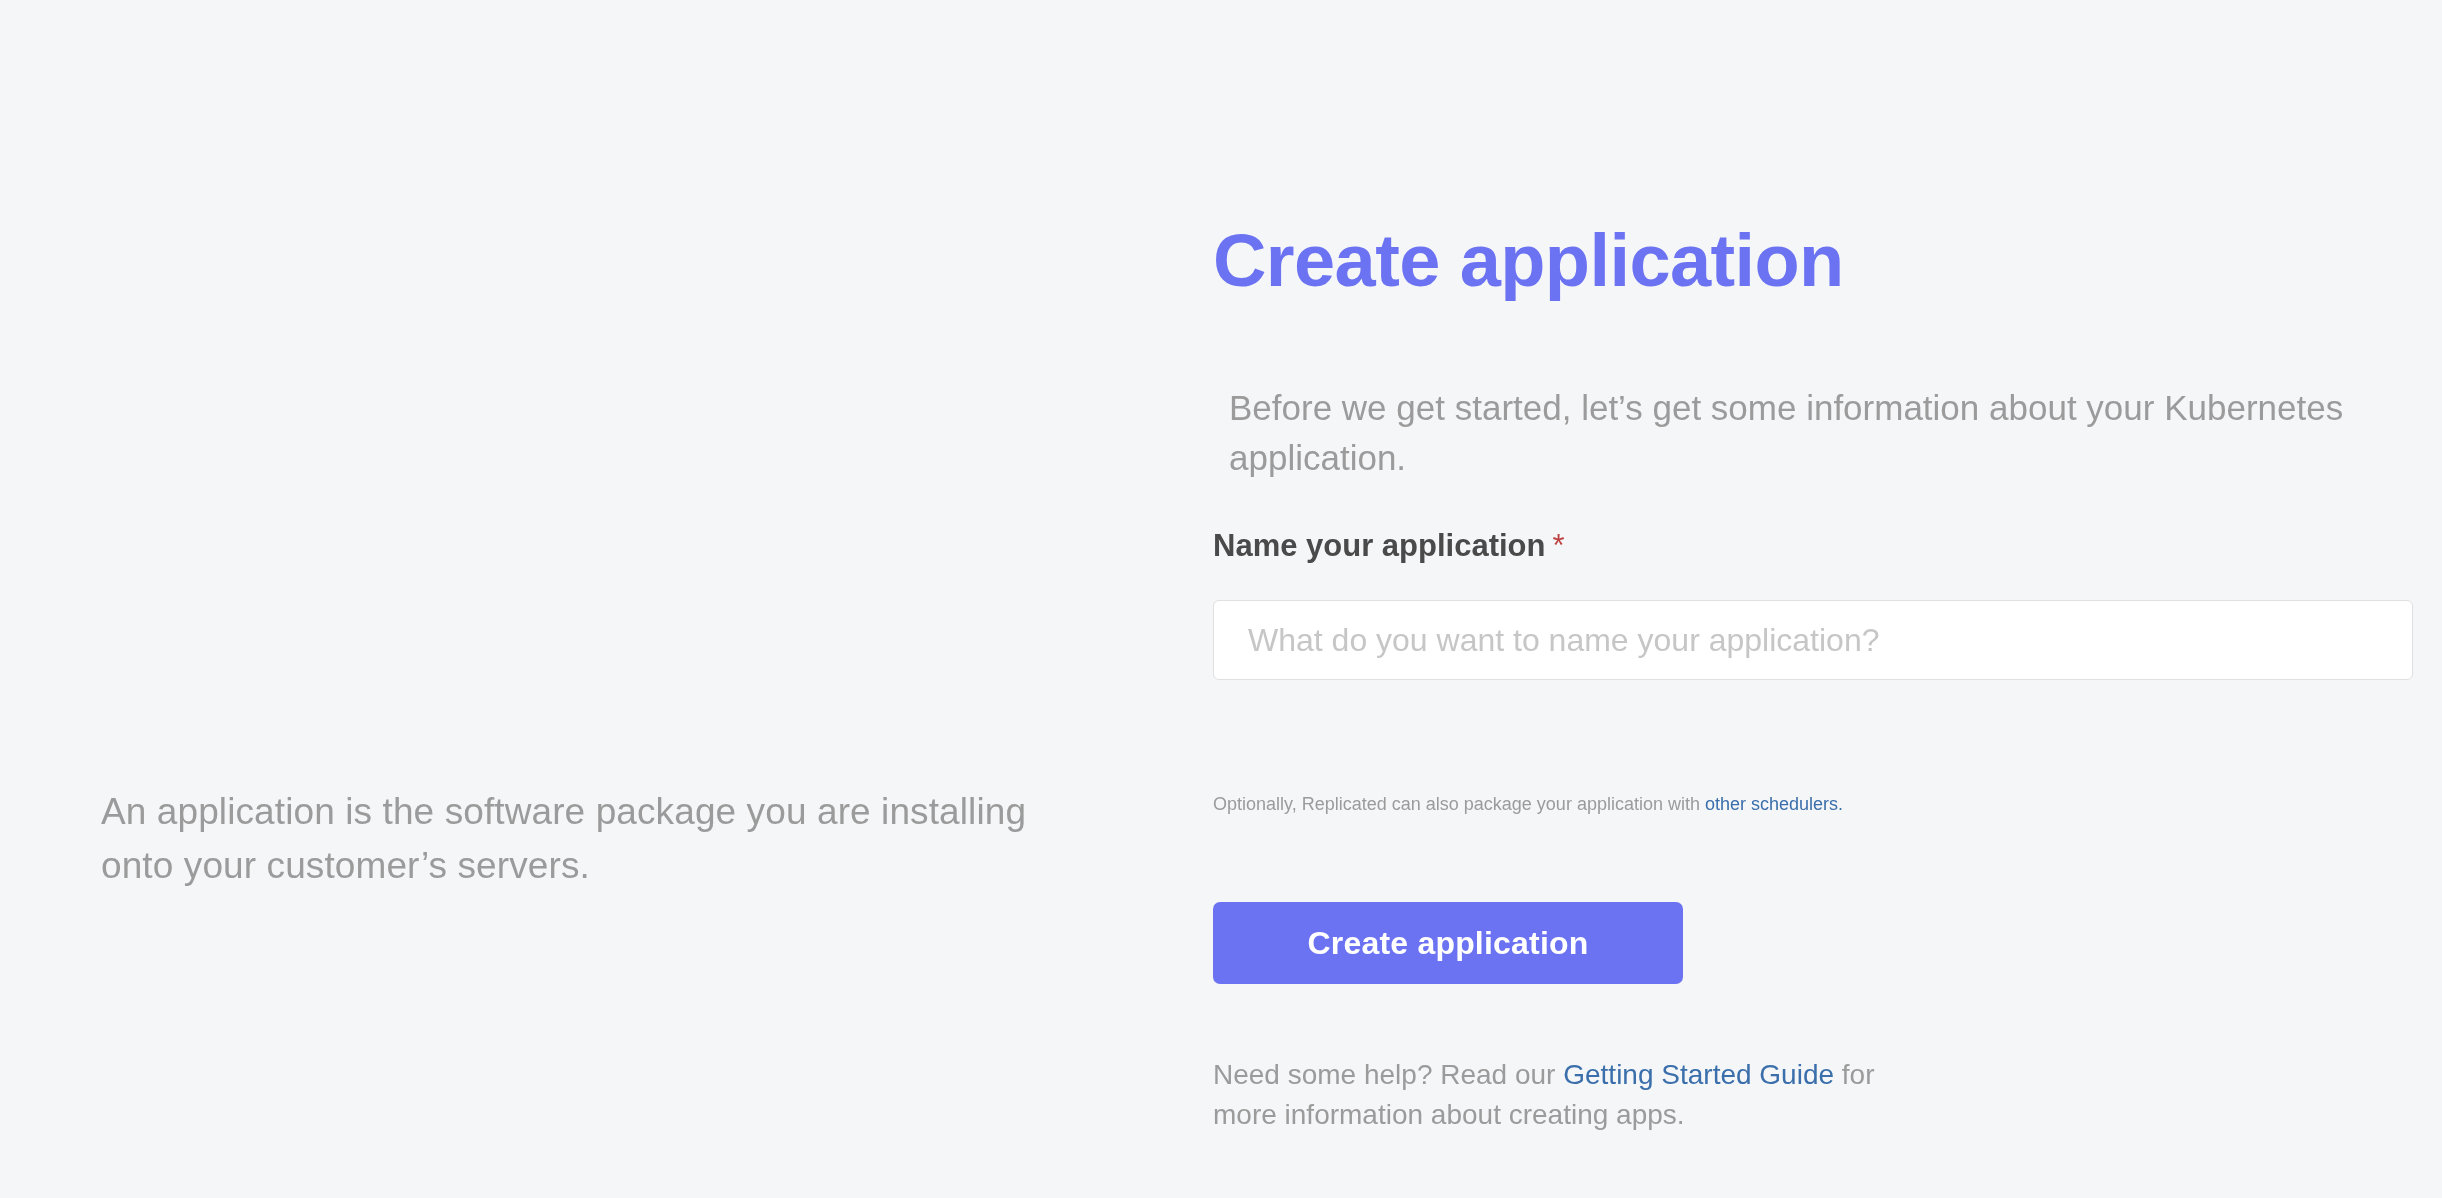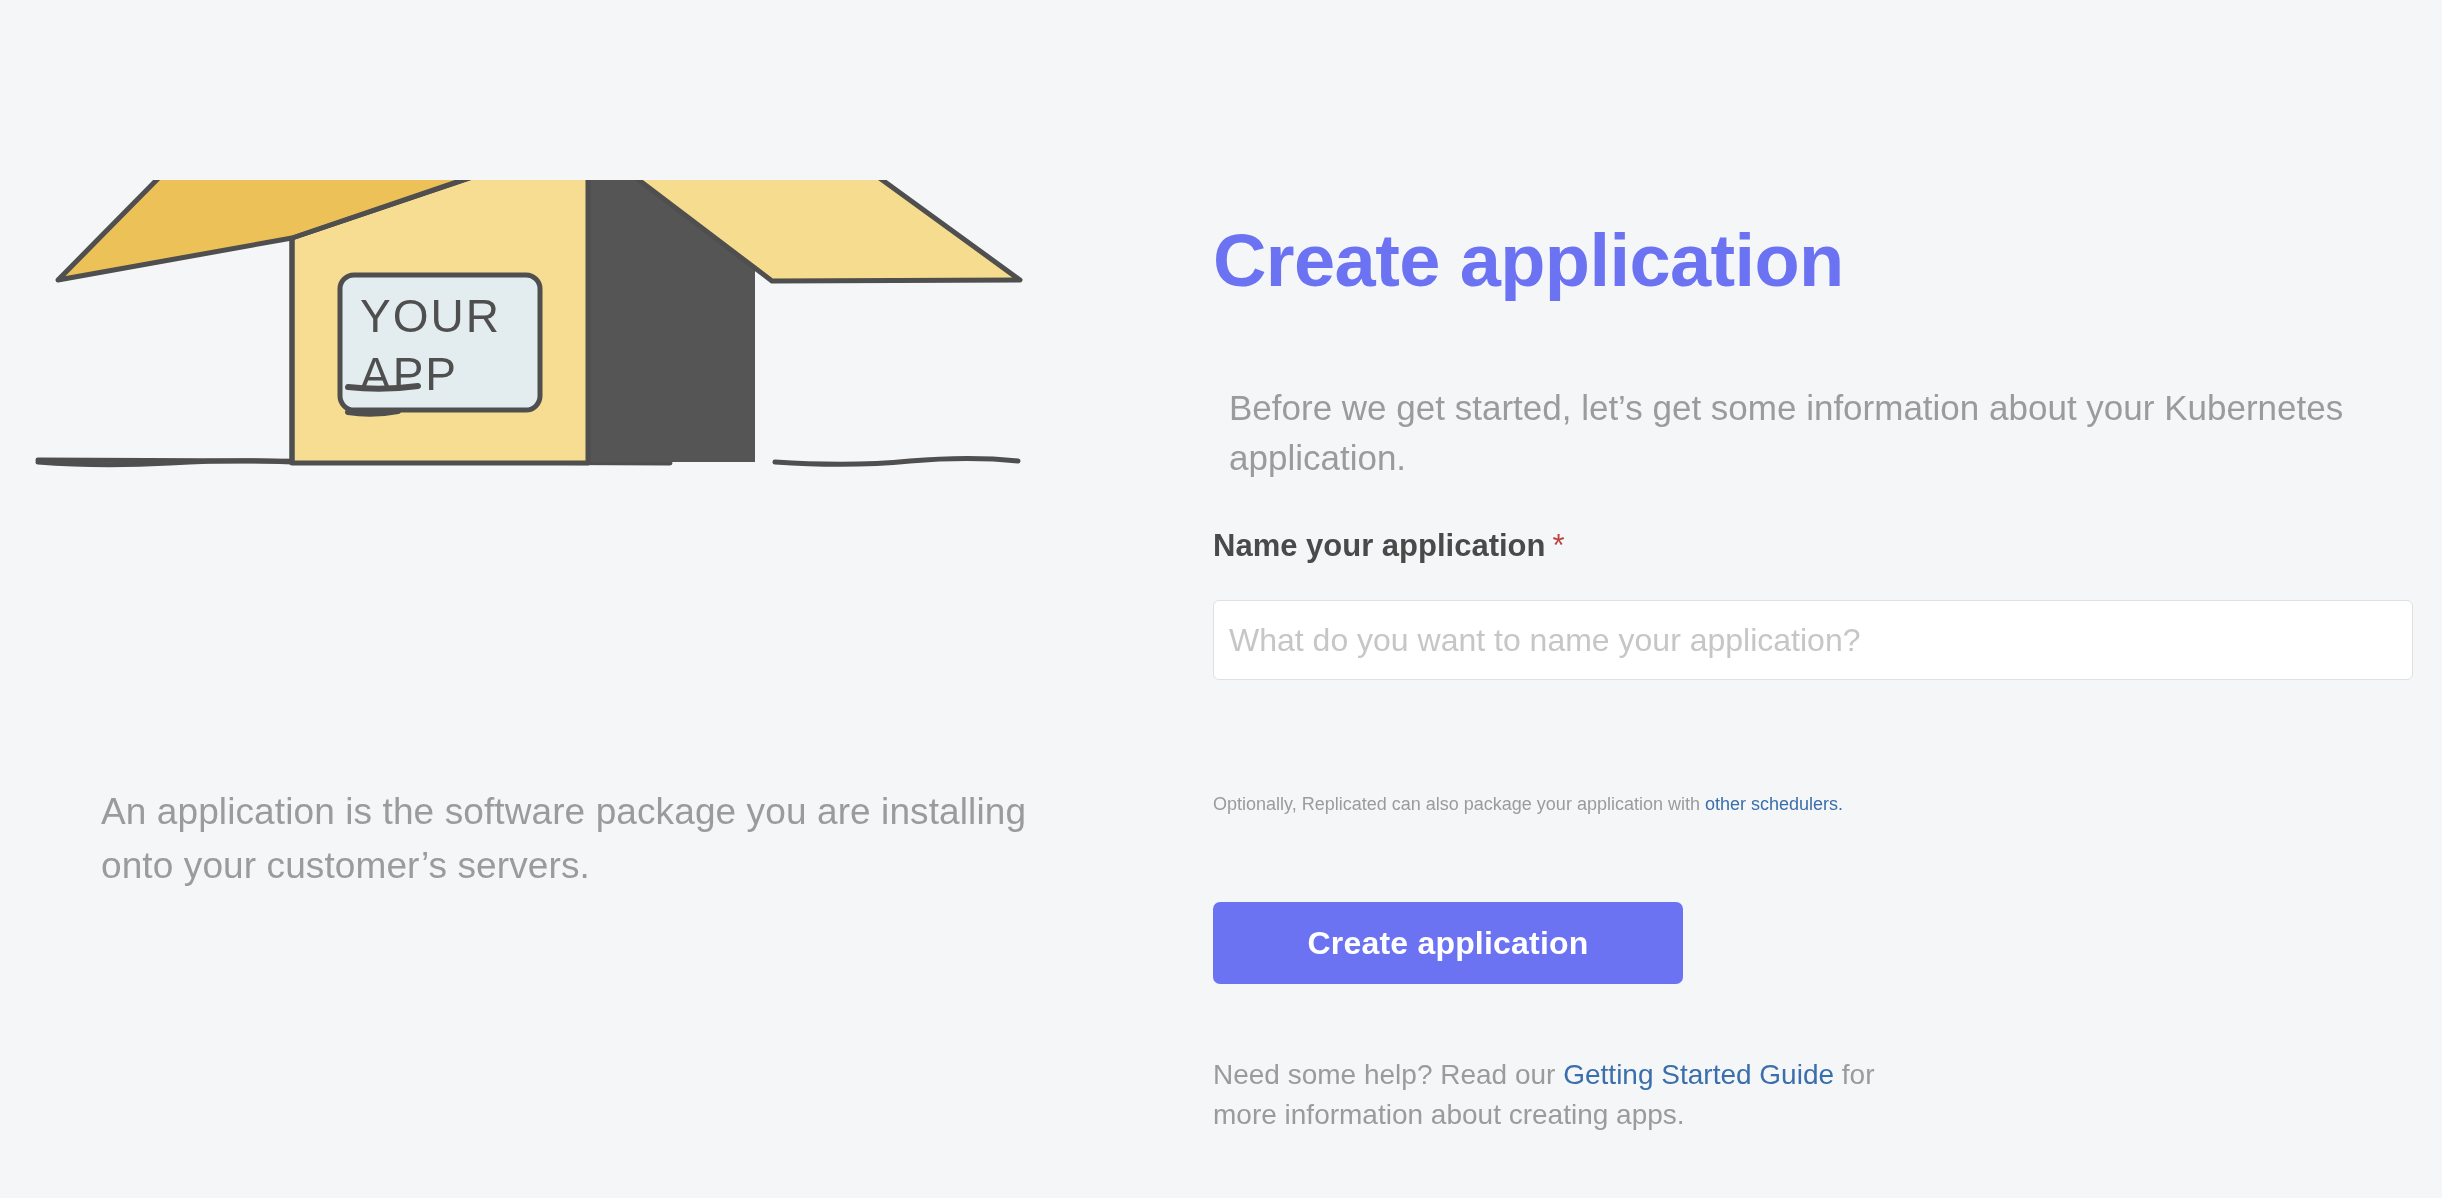--- a/index.html
+++ b/index.html
@@ -115,21 +115,21 @@
   .name-input {
     position: absolute;
     left: 0px;
     top: 588px;
     width: 1200px;
     height: 80px;
     box-sizing: border-box;
     background: #ffffff;
     border: 1px solid #e0e0e0;
     border-radius: 6px;
-    padding: 0 15px;
+    padding: 0 34px;
     font-size: 32px;
     color: #4a4a4a;
     font-family: "Liberation Sans", sans-serif;
     outline: none;
   }
   .name-input::placeholder {
     color: #c6c6c6;
     opacity: 1;
   }
 
@@ -177,50 +177,20 @@
   }
   .help-text .link { font-weight: normal; }
 </style>
 </head>
 <body>
 
 <div class="page">
 
   <div class="left-col">
 
-    <div class="illustration">
-      <svg viewBox="0 0 1010 560" xmlns="http://www.w3.org/2000/svg" aria-hidden="true">
-
-        <path d="M8 280 L640 283" fill="none" stroke="#4f4f4f" stroke-width="5" stroke-linecap="round" transform="translate(0,0)"></path>
-        <path d="M8 283 Q90 288 170 282 Q260 276 345 283" fill="none" stroke="#4f4f4f" stroke-width="5" stroke-linecap="round" transform="translate(0,0)" opacity="0"></path>
-
-        <path d="M8 282 Q70 287 140 283 Q210 279 262 282" fill="none" stroke="#4f4f4f" stroke-width="5" stroke-linecap="round"></path>
-        <path d="M745 282 Q820 287 880 281 Q940 276 988 281" fill="none" stroke="#4f4f4f" stroke-width="5" stroke-linecap="round"></path>
-
-        <path d="M725 -45 L725 282 L558 282 L558 -45 Z" fill="#555555"></path>
-        <path d="M558 37 L725 -43 L725 282 L558 282 Z" fill="#555555" stroke="none"></path>
-
-        <path d="M556 -40 L800 -38 L990 100 L742 101 Z" fill="#f6dc8f" stroke="#4f4f4f" stroke-width="5" stroke-linejoin="round"></path>
-
-        <path d="M262 58 L558 -42 L558 283 L262 283 Z" fill="#f7dd92" stroke="#4f4f4f" stroke-width="5" stroke-linejoin="round"></path>
-
-        <path d="M28 100 L168 -42 L556 -42 L262 58 Z" fill="#ecc158" stroke="#4f4f4f" stroke-width="5" stroke-linejoin="round"></path>
-
-        <path d="M262 58 L558 -42" fill="none" stroke="#4f4f4f" stroke-width="4"></path>
-
-        <path d="M262 58 L262 283" fill="none" stroke="#4f4f4f" stroke-width="5"></path>
-
-        <rect x="310" y="95" width="200" height="135" rx="14" ry="14" fill="#e3edf0" stroke="#4f4f4f" stroke-width="5"></rect>
-        <text x="330" y="152" font-family="'Liberation Sans', sans-serif" font-size="46" fill="#4f4f4f" letter-spacing="2">YOUR</text>
-        <text x="330" y="210" font-family="'Liberation Sans', sans-serif" font-size="46" fill="#4f4f4f" letter-spacing="2">APP</text>
-
-        <path d="M318 267 Q352 271 388 266" fill="none" stroke="#4f4f4f" stroke-width="6" stroke-linecap="round" transform="translate(0,-60)"></path>
-        <path d="M318 292 Q342 296 368 291" fill="none" stroke="#4f4f4f" stroke-width="6" stroke-linecap="round" transform="translate(0,-60)"></path>
-      </svg>
-    </div>
 
     <div class="left-text">
       <p class="left-para">An application is the software package you are installing onto your customer’s servers.</p>
     </div>
 
   </div>
 
   <div class="right-col">
 
     <h1 class="page-title">Create application</h1>

